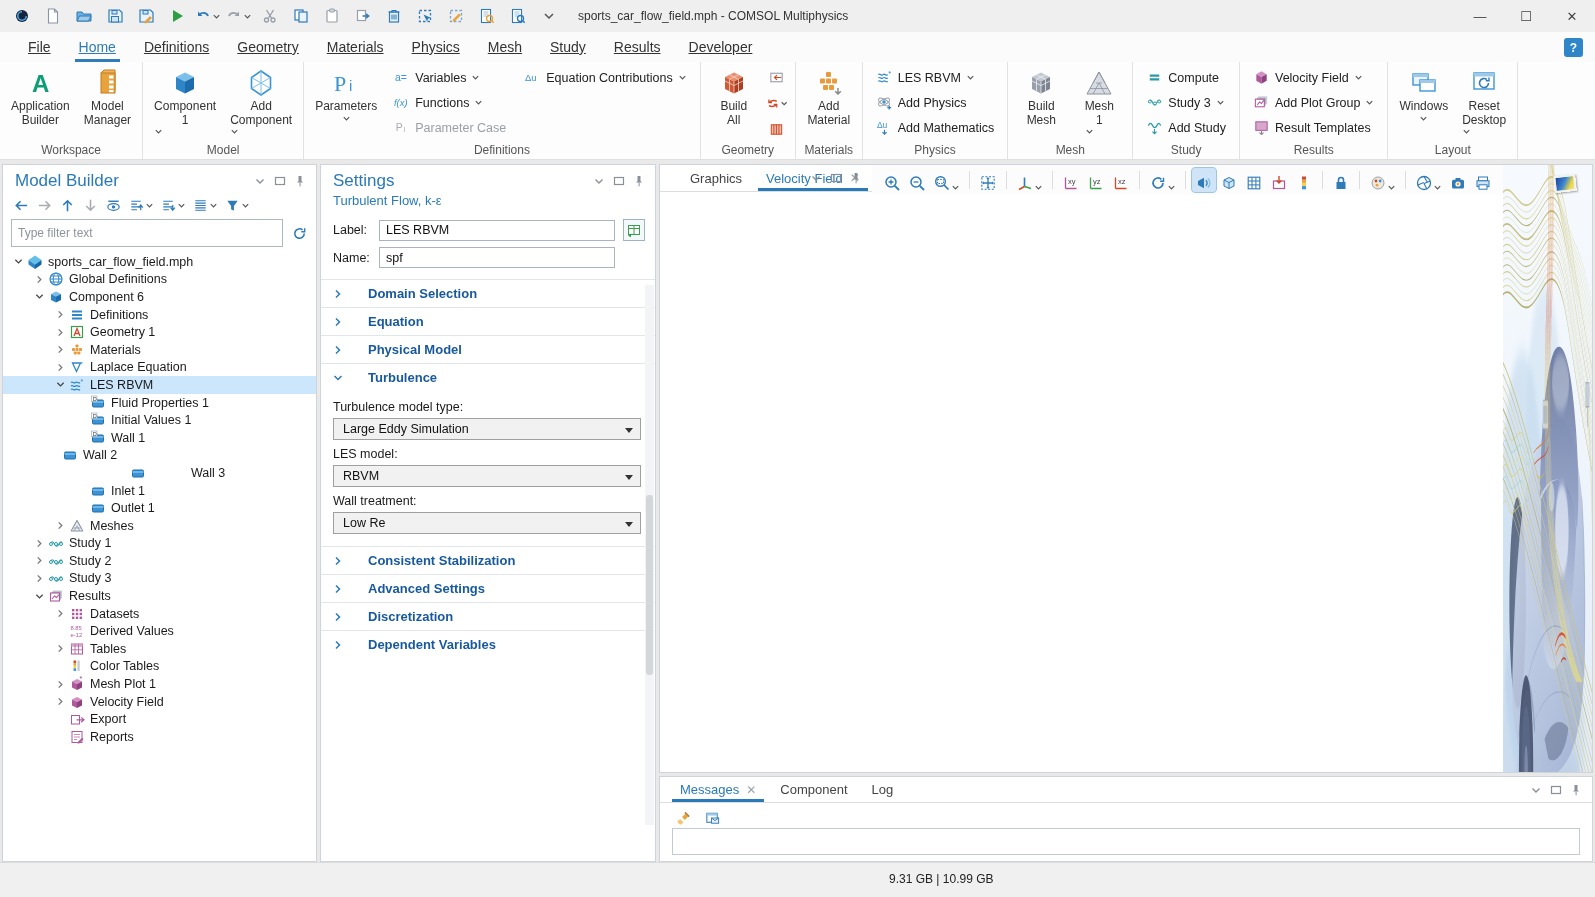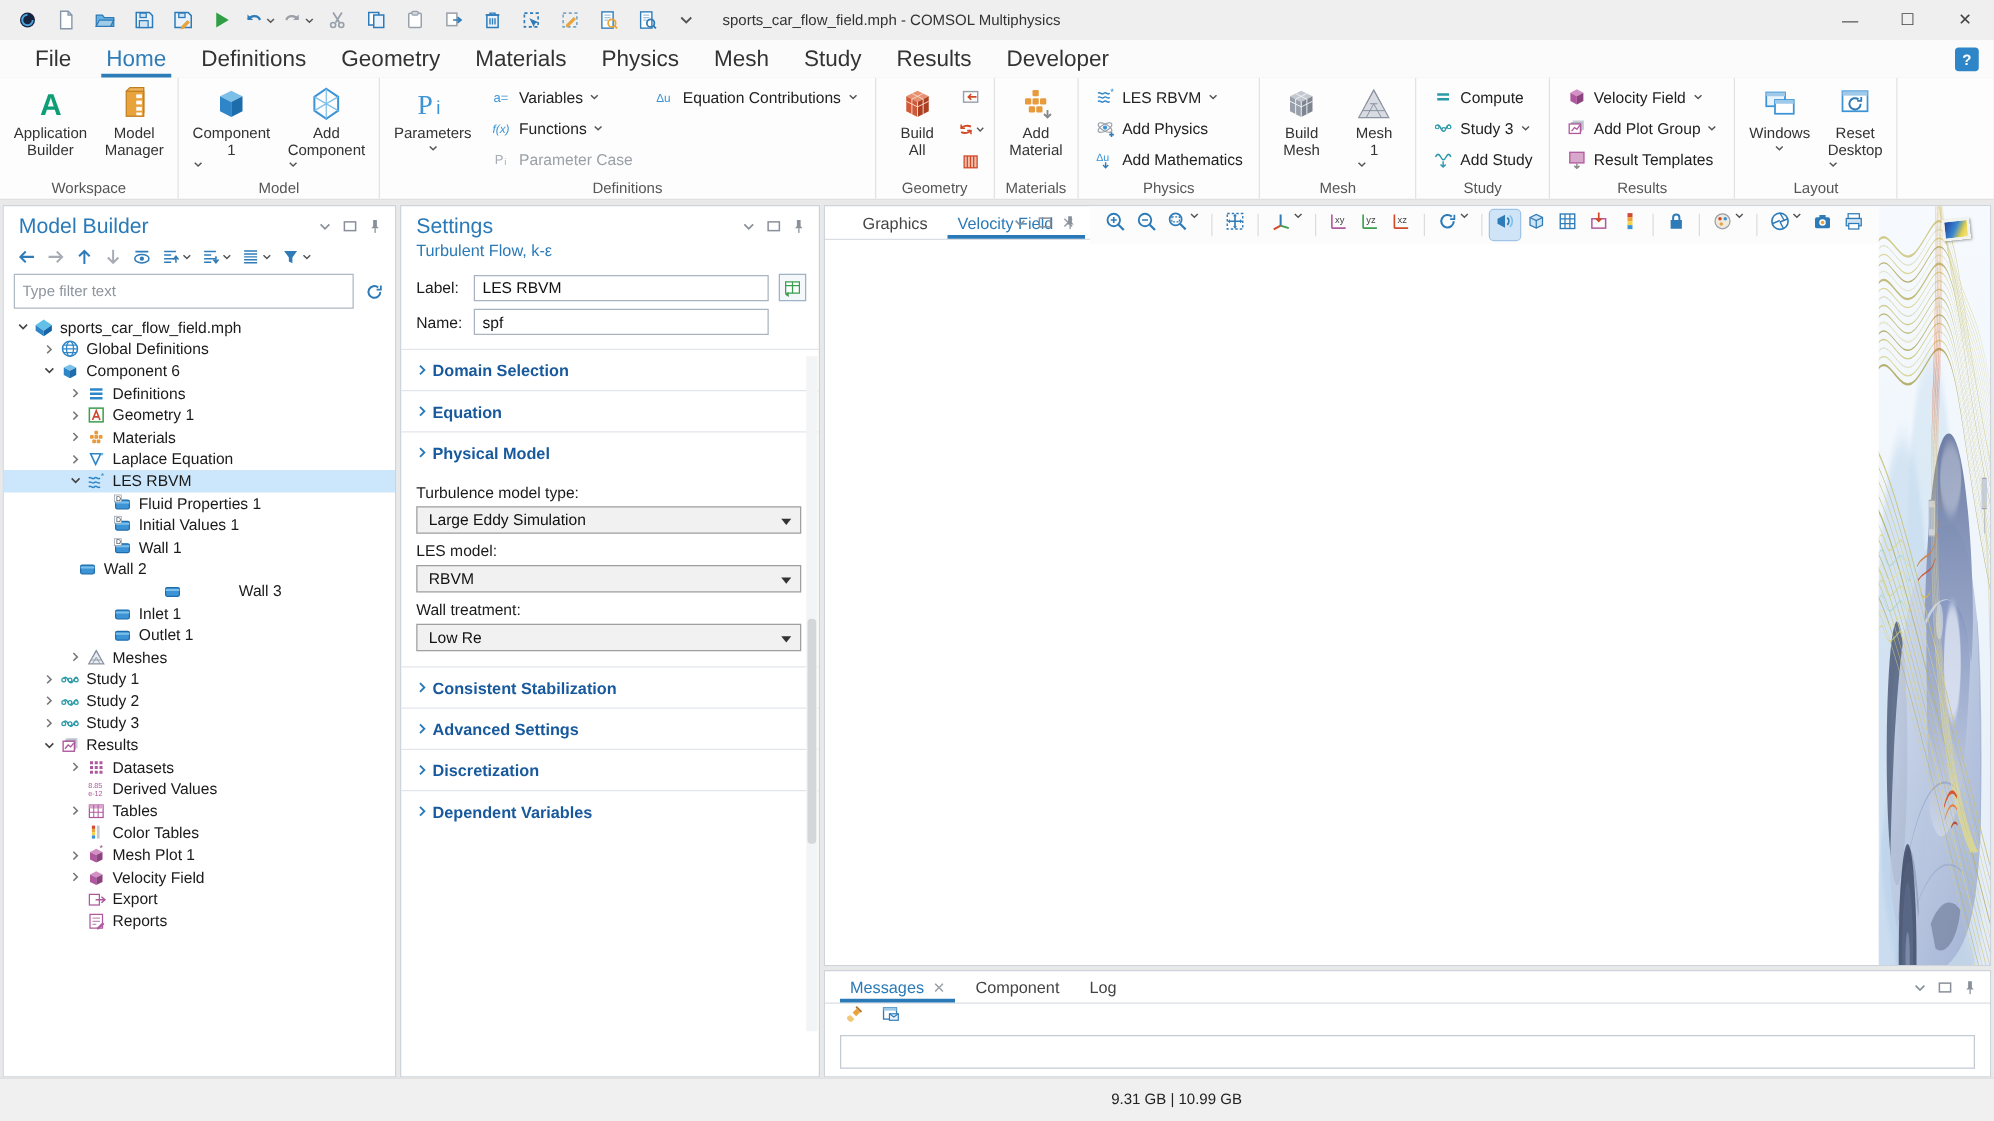--- a/index.html
+++ b/index.html
@@ -5,21 +5,21 @@
   * { margin:0; padding:0; box-sizing:border-box; }
   html,body { width:1595px; height:897px; overflow:hidden;
     font-family:"Liberation Sans","DejaVu Sans",sans-serif; background:#e9e9e9; }
   .titlebar { height:32px; background:#efefef; display:flex; align-items:center; padding-left:6px; }
   .qa-btn { width:31px; height:26px; display:flex; align-items:center; justify-content:center; border-radius:3px; }
   .win-title { font-size:12px; color:#333; margin-left:14px; white-space:nowrap; }
   .win-ctrls { margin-left:auto; display:flex; height:32px; }
   .win-ctrl { width:46px; height:32px; display:flex; align-items:center; justify-content:center;
     font-size:13px; color:#444; }
   .menubar { height:30px; background:#fbfbfb; display:flex; align-items:stretch; padding-left:14px; position:relative; }
-  .menu-item { padding:0 14px; font-size:18px; color:#333; display:flex; align-items:center; position:relative; }
+  .menu-item { padding:0 14px; font-size:14px; color:#333; display:flex; align-items:center; position:relative;text-decoration:underline; }
   .menu-item.active { color:#2e7cb8; }
   .menu-item.active::after { content:""; position:absolute; left:10px; right:10px; bottom:0; height:3px; background:#2e7cb8; }
   .help-btn { position:absolute; right:12px; top:6px; width:19px; height:19px; background:#2e86c8;
     color:#fff; font-size:12px; font-weight:bold; border-radius:3px; display:flex; align-items:center; justify-content:center; }
   .ribbon { height:98px; background:#fdfdfd; display:flex; border-bottom:1px solid #e0e0e0; overflow:hidden; }
   .rgroup { display:flex; flex-direction:column; border-right:1px solid #e2e2e2; padding:2px 4px 0 4px; }
   .rg-items { flex:1; display:flex; align-items:flex-start; }
   .rg-label { height:16px; text-align:center; font-size:12px; color:#565656; line-height:15px; }
   .big-btn { min-width:58px; padding:3px 7px 0 7px; display:flex; flex-direction:column; align-items:center; border-radius:3px; }
   .big-btn .bi { height:32px; display:flex; align-items:center; justify-content:center; }
@@ -49,38 +49,38 @@
   .ticon { width:17px; height:16px; display:flex; align-items:center; justify-content:center; flex:none; margin-right:5px; }
   .set-panel { width:336px; display:flex; flex-direction:column; }
   .set-sub { font-size:13px; color:#2a7ab8; padding:0 12px 8px 12px; }
   .field-row { display:flex; align-items:center; padding:3px 10px 3px 12px; gap:8px; }
   .field-label { font-size:12.5px; color:#1a1a1a; width:38px; flex:none; }
   .field-input { flex:1; height:21px; border:1px solid #a9b4c0; font-size:12.5px; padding:0 6px; color:#111;
     font-family:"Liberation Sans",sans-serif; }
   .label-extra-btn { width:22px; height:22px; border:1px solid #9db3c6; background:#f4f8fb; display:flex;
     align-items:center; justify-content:center; flex:none; }
   .sections { margin-top:8px; }
-  .sec-head { height:28px; display:flex; align-items:center; gap:3px; padding:16px 12px; border-top:1px solid #e2e6eb; }
+  .sec-head { height:28px; display:flex; align-items:center; gap:25px; padding:4px 12px; border-top:1px solid #e2e6eb; }
   .sec-title { font-size:13px; font-weight:600; color:#17599c; }
   .sec-body { padding:2px 14px 12px 12px; }
   .fld-label { font-size:12.5px; color:#1a1a1a; margin:7px 0 4px 0; }
   .combo { height:22px; background:#f1f1f1; border:1px solid #9f9f9f; display:flex; align-items:center;
     padding:0 22px 0 9px; font-size:12.5px; color:#111; position:relative; }
   .combo::after { content:""; position:absolute; right:7px; top:9px; border:4px solid transparent; border-top:5px solid #333; }
   .set-scroll { position:absolute; right:1px; top:120px; width:9px; height:540px; background:#f3f4f5; }
   .set-thumb { position:absolute; left:1px; width:7px; top:210px; height:180px; background:#d4d7da; border-radius:3px; }
   .gfx-col { flex:1; display:flex; flex-direction:column; min-width:0; }
   .gfx-panel { flex:1; display:flex; flex-direction:row; min-height:0; }
   .tabbar { height:27px; display:flex; align-items:stretch; padding-left:18px; gap:4px; border-bottom:1px solid #dadee3; }
   .tab { display:flex; align-items:center; gap:7px; padding:0 12px; font-size:13px; color:#444; position:relative; }
   .tab.active { color:#2a7ab8; }
   .tab.active::after { content:""; position:absolute; left:4px; right:4px; bottom:0; height:3px; background:#2a7ab8; }
   .tab .closex { color:#9aa0a6; font-size:12px; }
   .gfx-toolbar { height:30px; display:flex; align-items:center; padding:0 8px; gap:1px; background:#fcfcfc; }
-  .gt-btn { height:24px; display:flex; align-items:flex-start; padding:0 3px; border-radius:3px; }
+  .gt-btn { height:24px; display:flex; align-items:flex-end; padding:0 3px; border-radius:3px; }
   .gt-btn.active { background:#cfe4f7; outline:1px solid #9fc4e8; }
   .gt-sep { width:1px; height:18px; background:#ddd; margin:0 5px; }
   .gfx-canvas { flex:1; position:relative; background:linear-gradient(180deg,#f6fafe 0%,#eef4fb 55%,#e2ebf7 100%); min-height:0; }
   .gfx-canvas svg { position:absolute; inset:0; width:100%; height:100%; }
   .overlay-chip { position:absolute; right:16px; top:10px; width:22px; height:17px;
     background:linear-gradient(120deg,#1f3f9e 0%,#3a86d0 45%,#e8d44a 75%,#f4e69a 100%);
     border:2px solid #f2f2ee; box-shadow:1px 1px 2px rgba(0,0,0,.35); transform:rotate(-6deg); }
   .msg-panel { height:86px; margin-top:3px; display:flex; flex-direction:column; }
   .msg-toolbar { height:24px; display:flex; align-items:center; gap:6px; padding:0 12px; }
   .msg-box { margin:1px 12px 6px 12px; height:28px; border:1px solid #c2cad2; background:#fff; }
@@ -1113,20 +1113,26 @@
           <svg width="10" height="10" viewBox="0 0 10 10">
             <path d="M3 1.5l3.5 3.5L3 8.5" stroke="#2a7ab8" stroke-width="1.5" fill="none"></path>
           </svg>
           <span class="sec-title">Equation</span>
         </div>
         <div class="sec-head">
           <svg width="10" height="10" viewBox="0 0 10 10">
             <path d="M3 1.5l3.5 3.5L3 8.5" stroke="#2a7ab8" stroke-width="1.5" fill="none"></path>
           </svg>
           <span class="sec-title">Physical Model</span>
+        </div>
+        <div class="sec-head">
+          <svg width="10" height="10" viewBox="0 0 10 10">
+            <path d="M1.5 3l3.5 3.5L8.5 3" stroke="#2a7ab8" stroke-width="1.5" fill="none"></path>
+          </svg>
+          <span class="sec-title">Turbulence</span>
         </div>
         <div class="sec-body">
           <div class="fld-label">Turbulence model type:</div>
           <div class="combo">Large Eddy Simulation</div>
           <div class="fld-label">LES model:</div>
           <div class="combo">RBVM</div>
           <div class="fld-label">Wall treatment:</div>
           <div class="combo">Low Re</div>
         </div>
         <div class="sec-head">

